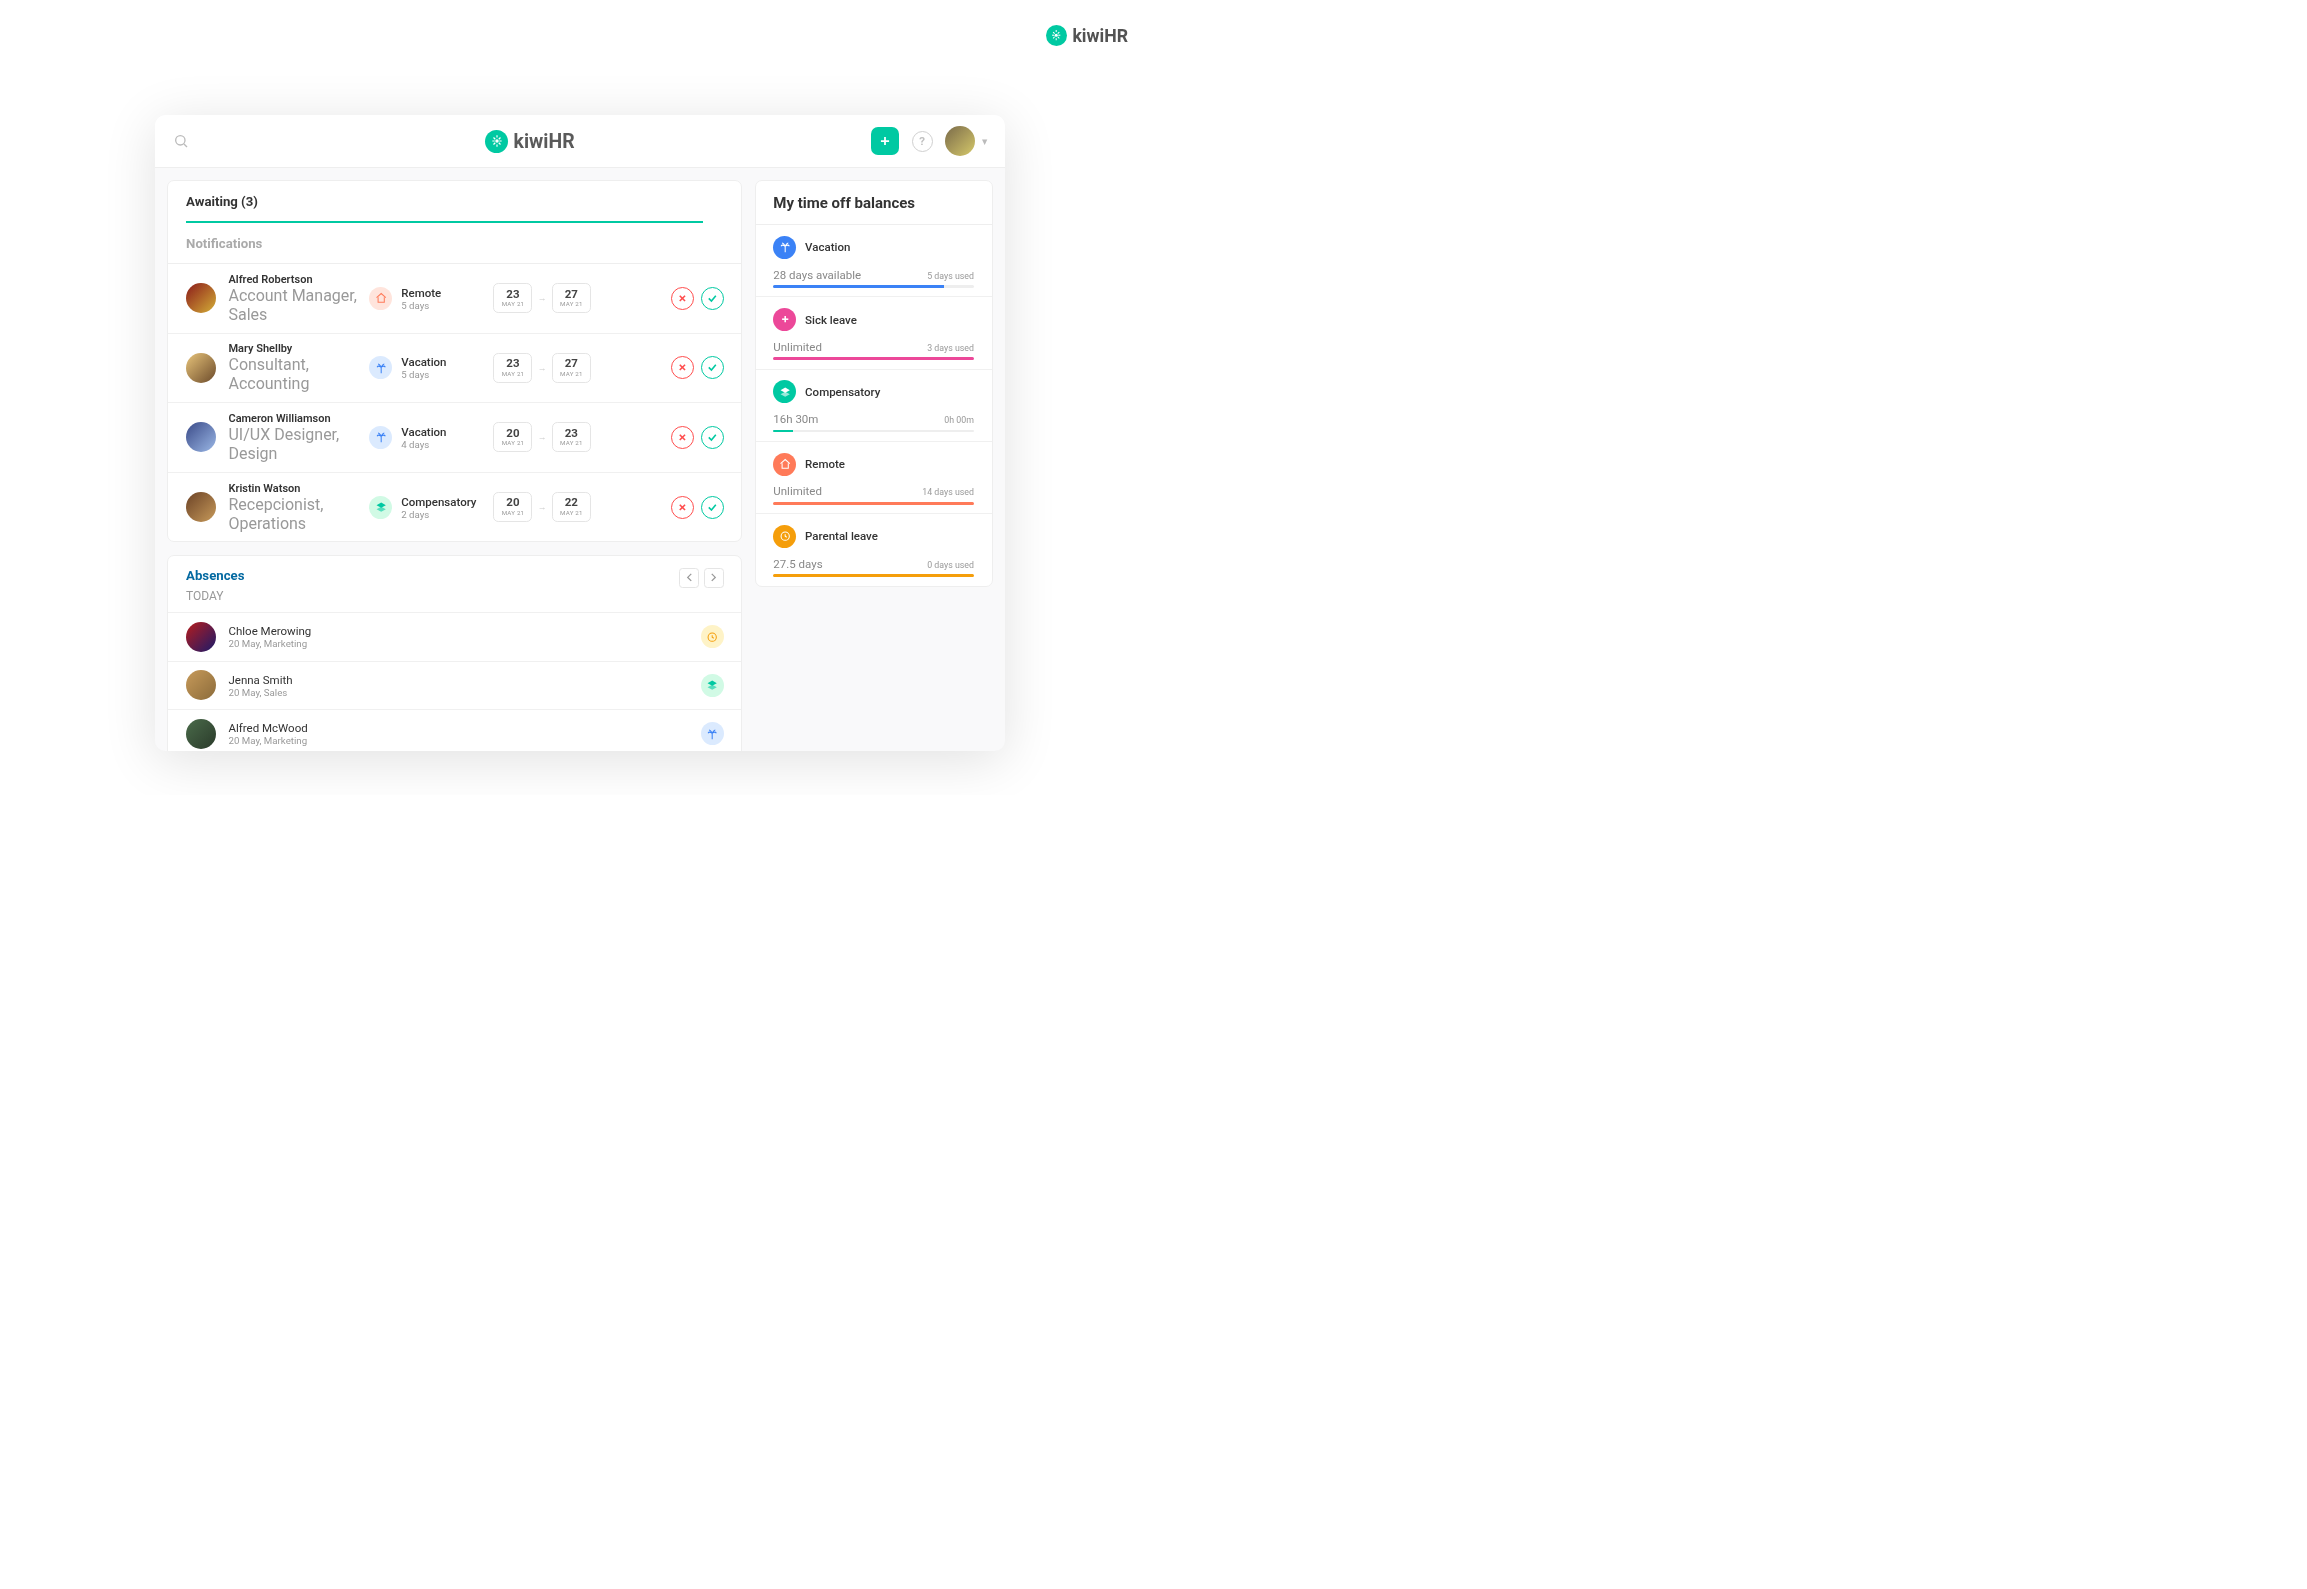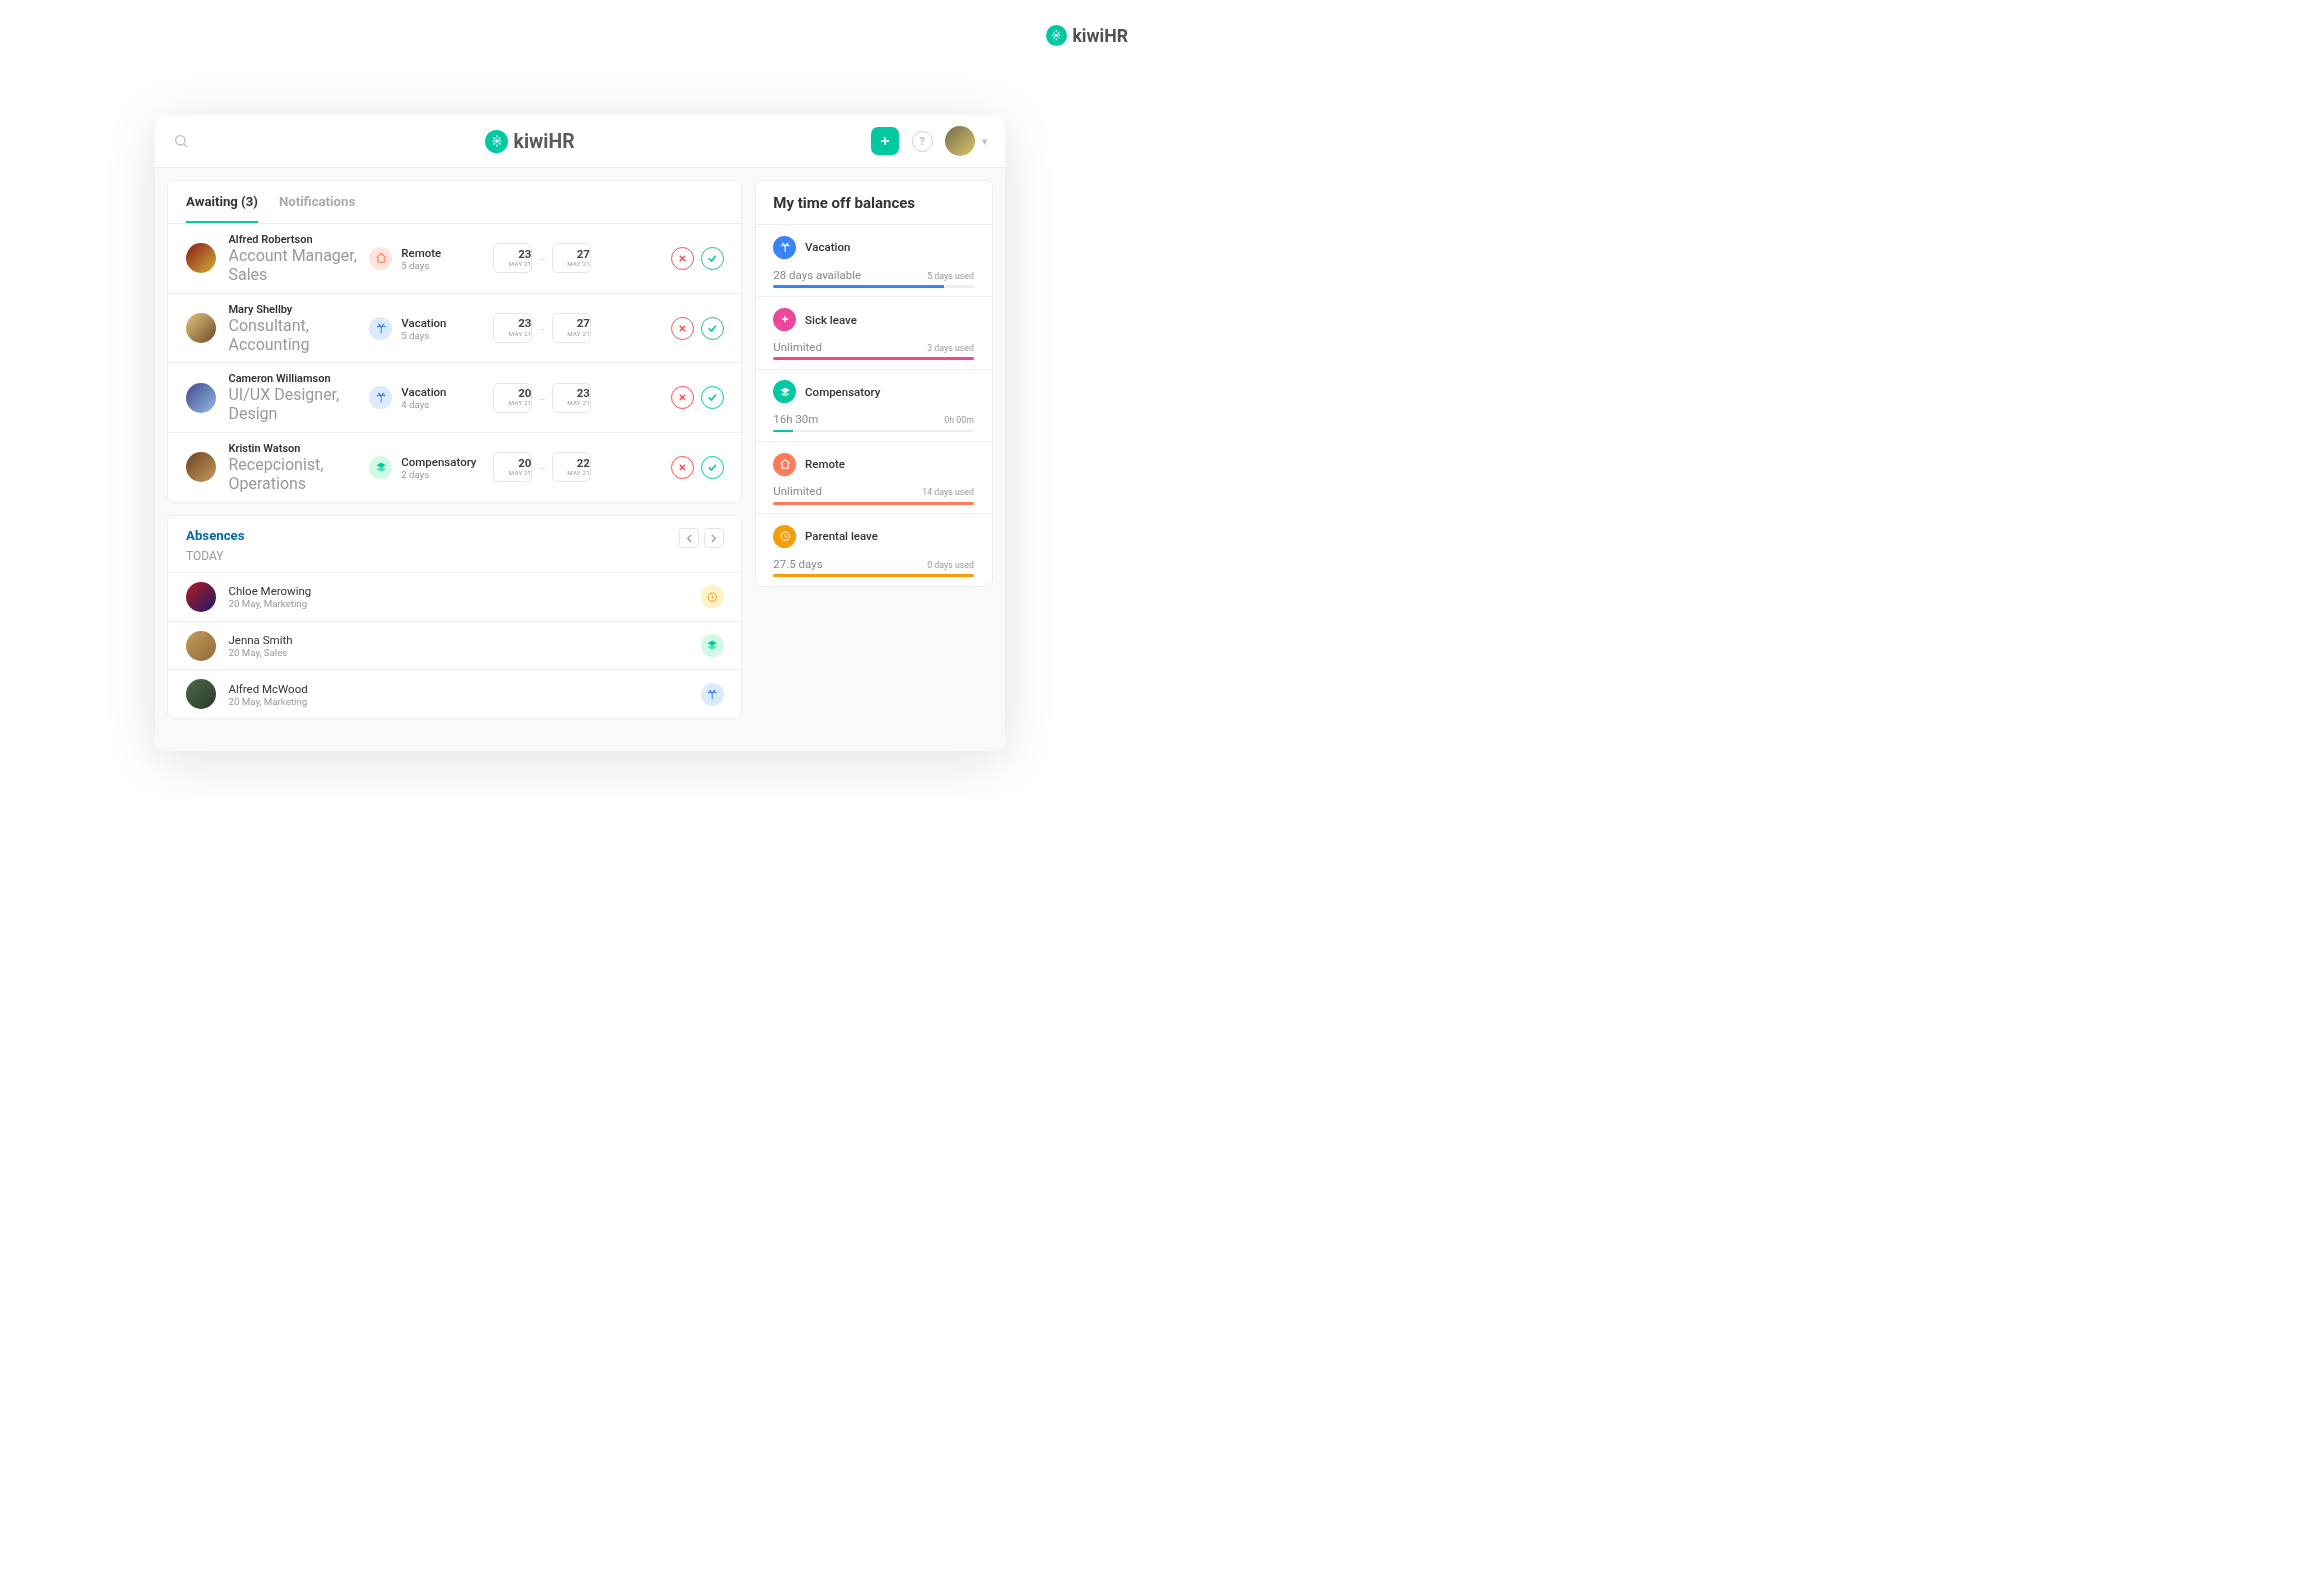--- a/index.html
+++ b/index.html
@@ -89,20 +89,21 @@
 .right-col { width: 238px; }
 .card {
   background: #fff;
   border: 0.9px solid #eee;
   border-radius: 7px;
 }
 .tabs {
   display: flex;
   padding: 0 17.7px;
   border-bottom: 0.9px solid #eee;
+  flex-direction: column;
 }
 .tab {
   padding: 12.4px 0;
   margin-right: 21px;
   font-size: 13.2px;
   font-weight: 700;
   color: #aaa;
   cursor: pointer;
 }
 .tab.active {
@@ -124,21 +125,21 @@
 .type-icon {
   width: 23px; height: 23px; border-radius: 50%;
   display: flex; align-items: center; justify-content: center;
   flex-shrink: 0;
 }
 .type-text .t1 { font-size: 11.5px; color: #333; font-weight: 500; }
 .type-text .t2 { font-size: 9.7px; color: #999; }
 .req-dates { display: flex; align-items: center; gap: 5.3px; }
 .date-box {
   width: 39px; height: 30px; border: 0.9px solid #e5e5e5; border-radius: 5.3px;
-  display: flex; flex-direction: column; align-items: flex-end; justify-content: center;
+  display: flex; flex-direction: column; align-items: center; justify-content: center;
 }
 .date-day { font-size: 11.5px; font-weight: 700; color: #444; line-height: 1; }
 .date-mon { font-size: 6.2px; color: #999; letter-spacing: 0.2px; }
 .arrow-small { color: #ccc; font-size: 8.8px; }
 .req-actions { margin-left: auto; display: flex; gap: 7px; }
 .circ-btn {
   width: 23px; height: 23px; border-radius: 50%;
   border: 1.3px solid; display: flex; align-items: center; justify-content: center;
   cursor: pointer; font-size: 9.7px; font-weight: 700;
 }

